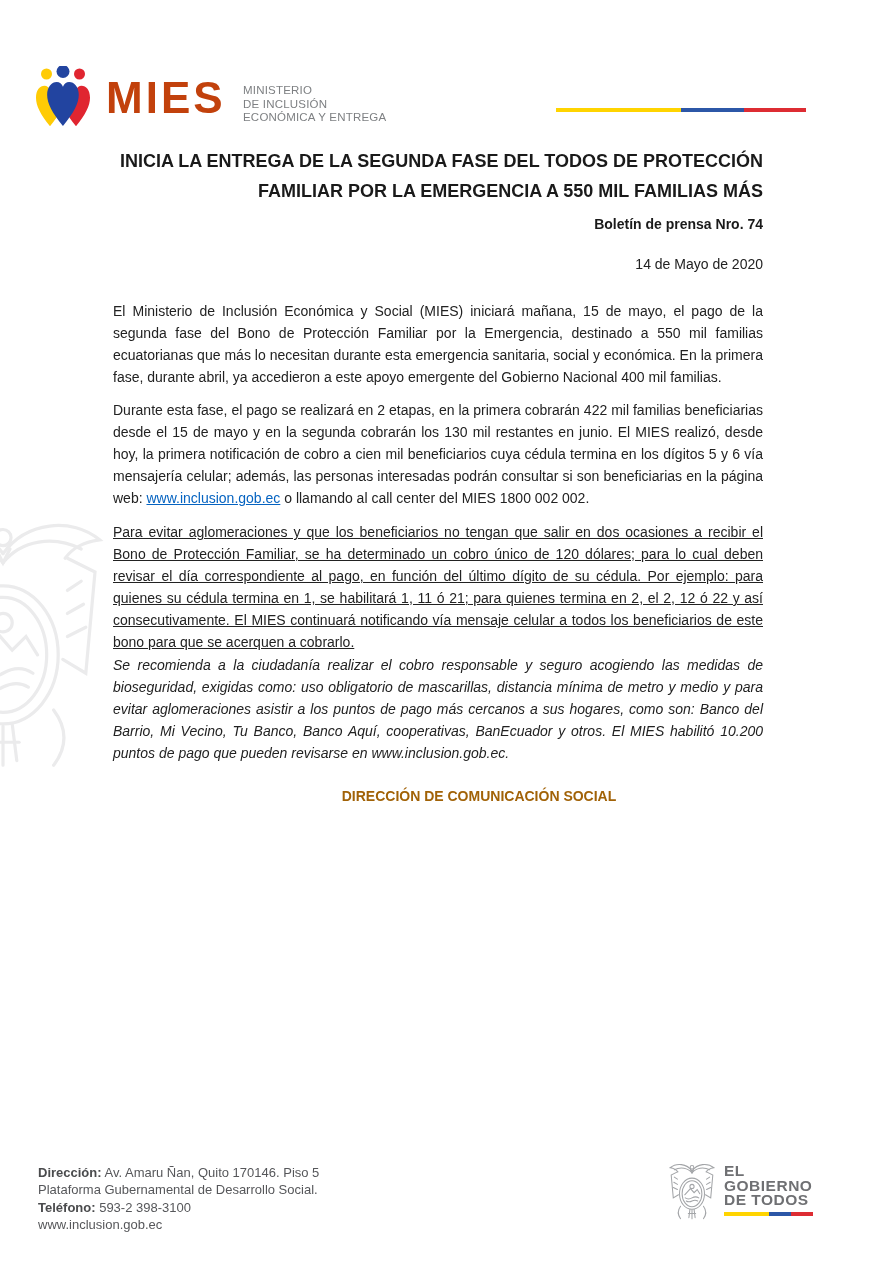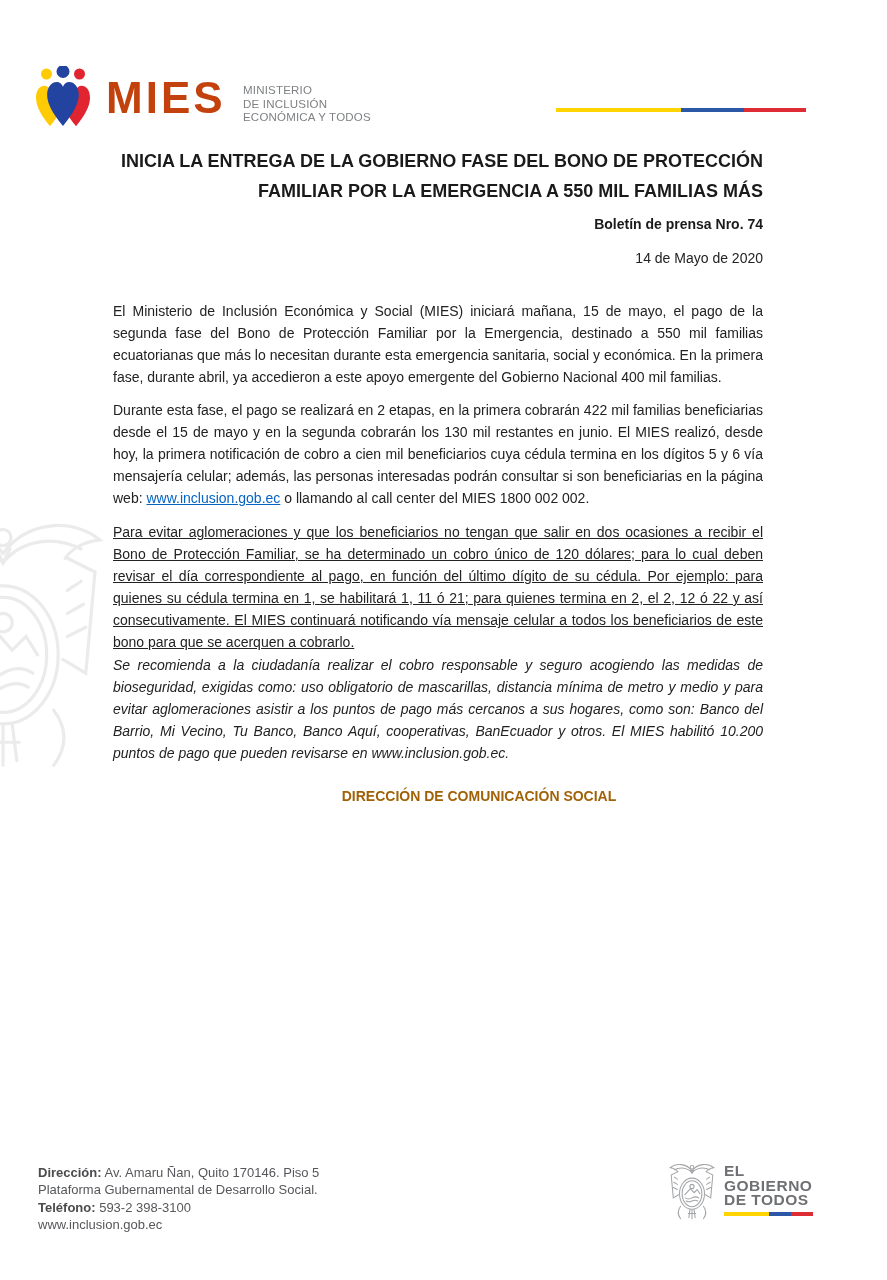--- a/index.html
+++ b/index.html
@@ -14,21 +14,21 @@
   .mies-word{left:106px;top:80px;font-size:44px;font-weight:bold;letter-spacing:3px;color:#c2410c;line-height:36px;}
   .ministry{left:243px;top:84px;font-size:11.5px;line-height:13.5px;color:#7e8083;letter-spacing:.2px;}
   .flagline{left:556px;top:108px;width:250px;height:4px;display:flex;}
   .flagline .y{width:50%;background:#FFD400;}
   .flagline .b{width:25%;background:#2C57A7;}
   .flagline .r{width:25%;background:#DD2C33;}
 
   
   .title{left:113px;top:146px;width:650px;text-align:right;font-weight:bold;font-size:18px;line-height:30px;color:#1a1a1a;}
   .bulletin-no{left:113px;top:216px;width:650px;text-align:right;font-weight:bold;font-size:14px;color:#1a1a1a;}
-  .bulletin-date{left:113px;top:250px;width:650px;text-align:right;font-size:14px;color:#222;}
+  .bulletin-date{left:113px;top:256px;width:650px;text-align:right;font-size:14px;color:#222;}
 
   
   .para{left:113px;width:650px;font-size:14px;line-height:22px;text-align:justify;color:#222;}
   .p1{top:286px;} .p2{top:385px;} .p3{top:507px;text-decoration:underline;} .p4{top:640px;font-style:italic;}
   a.doclink{color:#0563C1;text-decoration:underline;cursor:pointer;}
   .closing{left:113px;top:788px;width:650px;text-align:center;text-indent:82px;font-weight:bold;font-size:14px;color:#a16207;}
 
   
   .watermark{left:-112px;top:512px;width:230px;height:288px;opacity:1;}
 
@@ -86,32 +86,32 @@
     <g>
       <path transform="translate(0,18) scale(1,1.24)" fill="#FFCB05" d="M15 34 C5.5 24.5 1 17.5 1 11 C1 5 5 1.5 9.5 1.5 C12 1.5 14 3 15 5 C16 3 18 1.5 20.5 1.5 C25 1.5 29 5 29 11 C29 17.5 24.5 24.5 15 34 Z"></path>
       <path transform="translate(26,18) scale(1,1.24)" fill="#E02530" d="M15 34 C5.5 24.5 1 17.5 1 11 C1 5 5 1.5 9.5 1.5 C12 1.5 14 3 15 5 C16 3 18 1.5 20.5 1.5 C25 1.5 29 5 29 11 C29 17.5 24.5 24.5 15 34 Z"></path>
       <path transform="translate(11,14) scale(1.13,1.35)" fill="#2244A0" d="M15 34 C5.5 24.5 1 17.5 1 11 C1 5 5 1.5 9.5 1.5 C12 1.5 14 3 15 5 C16 3 18 1.5 20.5 1.5 C25 1.5 29 5 29 11 C29 17.5 24.5 24.5 15 34 Z"></path>
     </g>
   </svg>
   <div class="abs mies-word">MIES</div>
   <div class="abs ministry">
     <div>MINISTERIO</div>
     <div>DE INCLUSIÓN</div>
-    <div>ECONÓMICA Y TODOS</div>
+    <div>ECONÓMICA Y ENTREGA</div>
   </div>
 </div>
 
 <div class="abs flagline">
   <div class="y"></div>
   <div class="b"></div>
   <div class="r"></div>
 </div>
 
 <div class="abs title">
-  <div>INICIA LA ENTREGA DE LA GOBIERNO FASE DEL BONO DE PROTECCIÓN</div>
+  <div>INICIA LA ENTREGA DE LA SEGUNDA FASE DEL TODOS DE PROTECCIÓN</div>
   <div>FAMILIAR POR LA EMERGENCIA A 550 MIL FAMILIAS MÁS</div>
 </div>
 
 <div class="abs bulletin-no">Boletín de prensa Nro. 74</div>
 <div class="abs bulletin-date">14 de Mayo de 2020</div>
 
 <p class="abs para p1">El Ministerio de Inclusión Económica y Social (MIES) iniciará mañana, 15 de mayo, el pago de la segunda fase del Bono de Protección Familiar por la Emergencia, destinado a 550 mil familias ecuatorianas que más lo necesitan durante esta emergencia sanitaria, social y económica. En la primera fase, durante abril, ya accedieron a este apoyo emergente del Gobierno Nacional 400 mil familias.</p>
 
 <p class="abs para p2"><span>Durante esta fase, el pago se realizará en 2 etapas, en la primera cobrarán 422 mil familias beneficiarias desde el 15 de mayo y en la segunda cobrarán los 130 mil restantes en junio. El MIES realizó, desde hoy, la primera notificación de cobro a cien mil beneficiarios cuya cédula termina en los dígitos 5 y 6 vía mensajería celular; además, las personas interesadas podrán consultar si son beneficiarias en la página web: </span><a class="doclink">www.inclusion.gob.ec</a><span> o llamando al call center del MIES 1800 002 002.</span></p>
 

